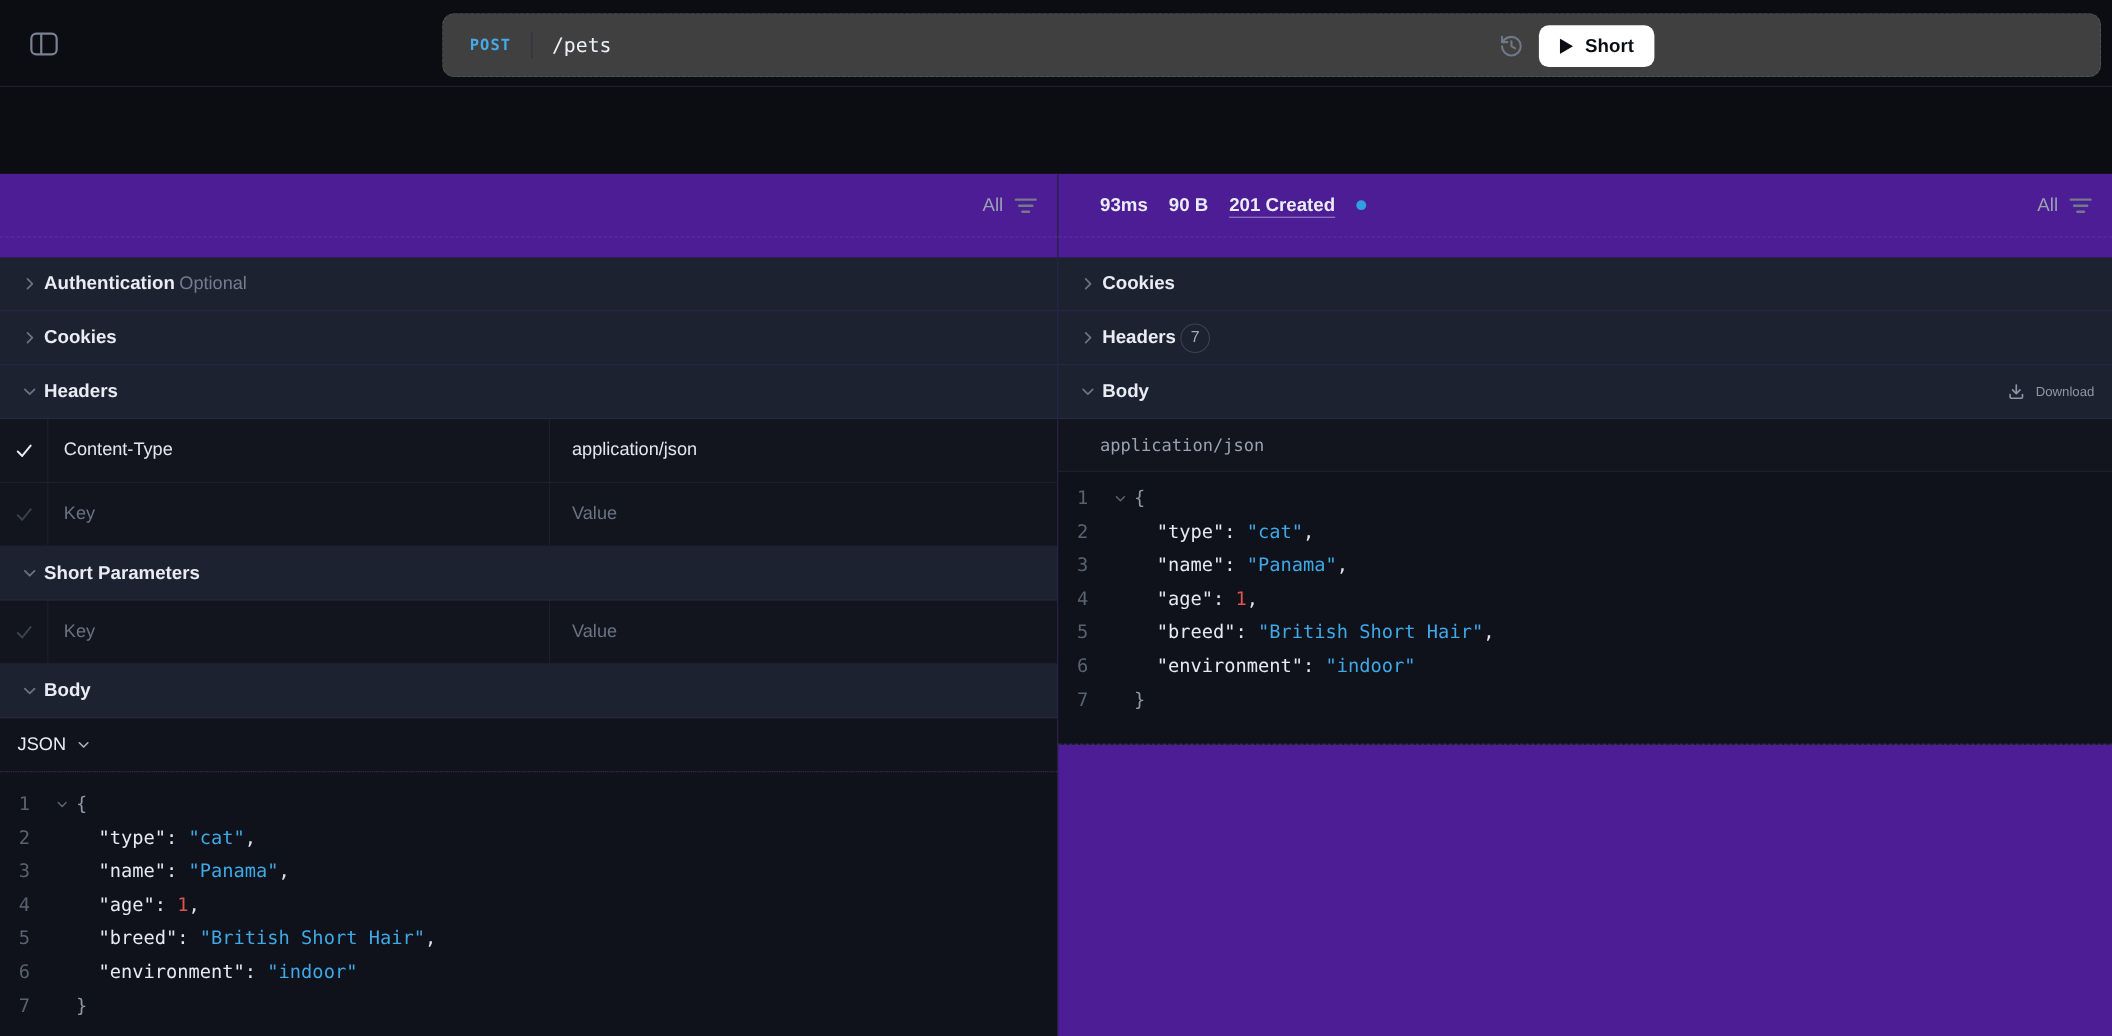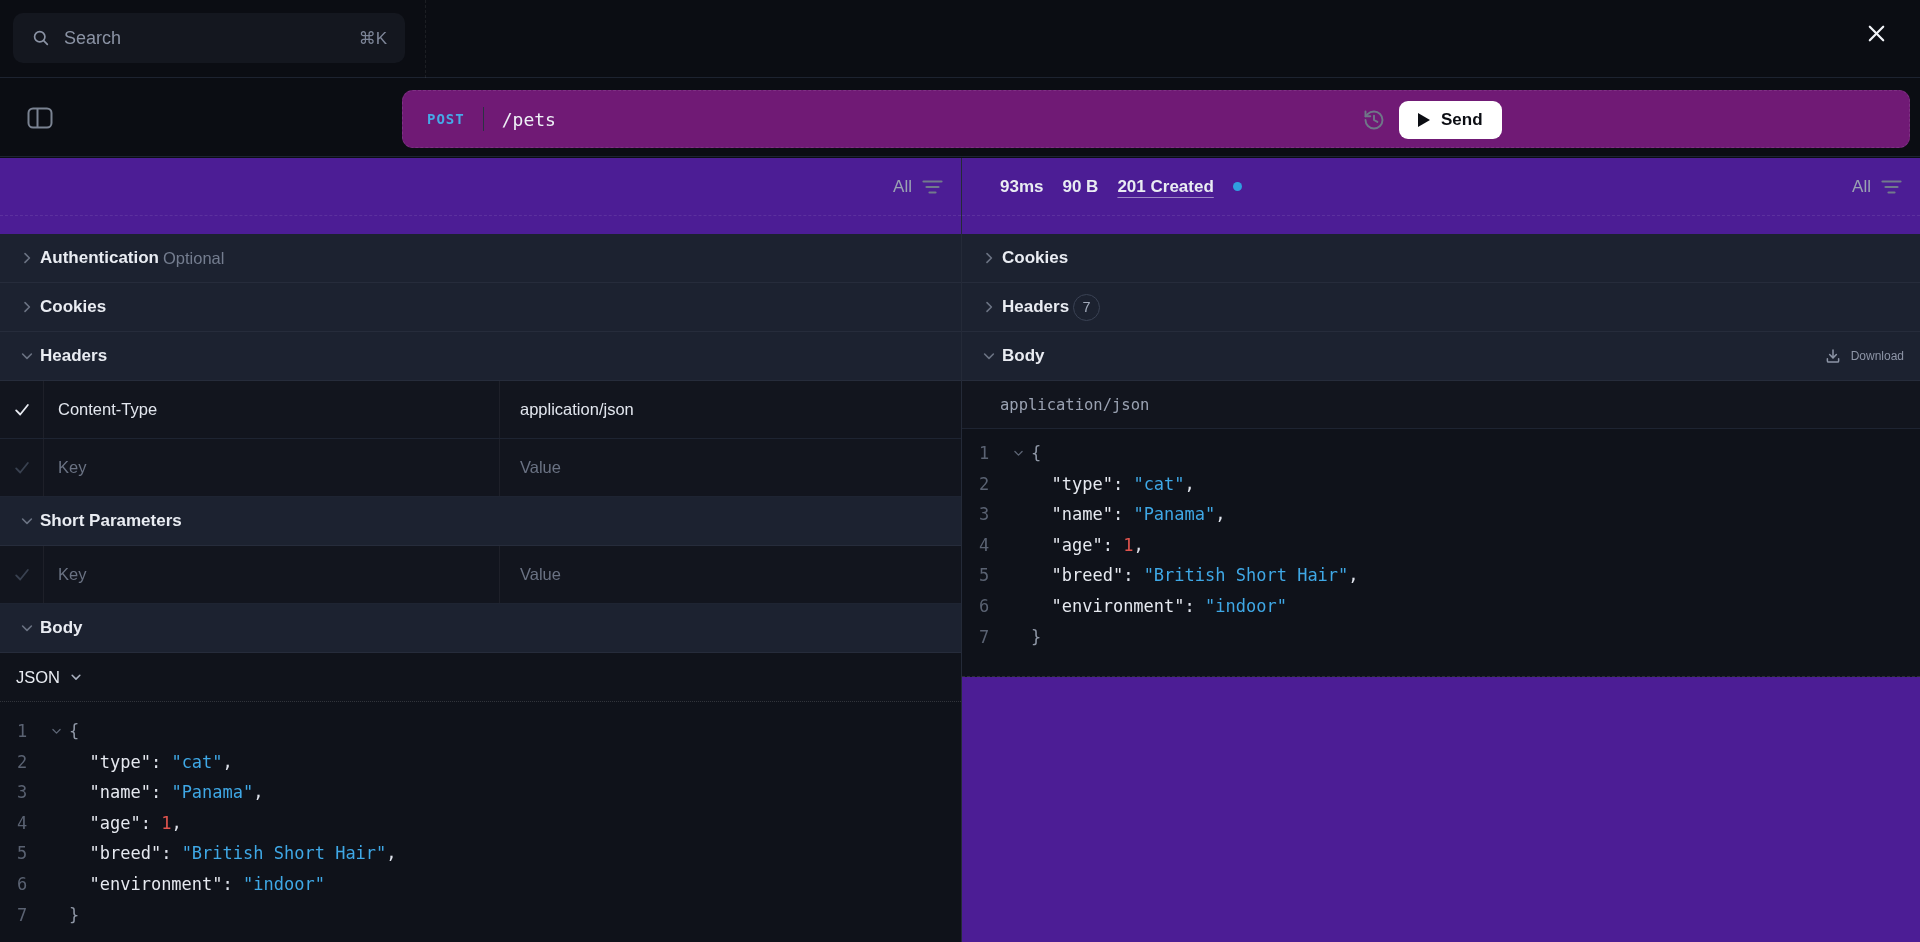--- a/index.html
+++ b/index.html
@@ -21,21 +21,21 @@
   .close-btn { position:absolute; right:24px; top:13px; width:40px; height:40px;
                background:transparent; border:none; display:flex; align-items:center;
                justify-content:center; cursor:pointer; }
 
   
   .reqbar { position:relative; height:79px; border-bottom:1px solid #1d2330; }
   .sidebar-toggle { position:absolute; left:24px; top:26px; width:32px; height:28px;
                     background:transparent; border:none; display:flex; align-items:center;
                     justify-content:center; cursor:pointer; }
   .addressbar { position:absolute; left:402px; top:12px; width:1508px; height:58px;
-                background:#701a75; border:1px dashed rgba(255,255,255,0.10);
+                background:#404040; border:1px dashed rgba(255,255,255,0.10);
                 border-radius:11px; display:flex; align-items:center; padding:0 24px; }
   .method { color:#45aae8; font-family:"DejaVu Sans Mono",monospace; font-weight:bold;
             font-size:14px; letter-spacing:1px; }
   .method-div { width:1px; height:24px; background:#2b3242; margin:0 18px; }
   .url-input { background:transparent; border:none; outline:none; color:#eef1f6;
                font-family:"DejaVu Sans Mono",monospace; font-size:18px; width:500px; }
   .history-btn { position:absolute; left:956px; top:14px; width:30px; height:30px;
                  background:transparent; border:none; display:flex; align-items:center;
                  justify-content:center; cursor:pointer; }
   .send-btn { position:absolute; left:996px; top:10px; height:38px; padding:0 19px;
@@ -114,41 +114,20 @@
   .tok-pun   { color:#dfe3ec; }
   .tok-brace { color:#8f97a6; }
   .tok-str   { color:#3fa8e6; }
   .tok-num   { color:#e0544e; }
 </style>
 </head>
 <body>
 
 <div class="app">
 
-  <header class="topbar">
-    <div class="search-box">
-      <span style="display:flex">
-        <svg width="20" height="20" viewBox="0 0 24 24" fill="none">
-          <circle cx="10.5" cy="10.5" r="6.2" stroke="#8b93a4" stroke-width="2"></circle>
-          <line x1="15.2" y1="15.2" x2="19.6" y2="19.6" stroke="#8b93a4" stroke-width="2" stroke-linecap="round"></line>
-        </svg>
-      </span>
-      <input type="text" placeholder="Search" style="">
-      <span class="search-kbd">⌘K</span>
-    </div>
-    <div class="topbar-vdiv"></div>
-    <button class="close-btn">
-      <span style="display:flex">
-        <svg width="23" height="23" viewBox="0 0 24 24" fill="none">
-          <line x1="5" y1="5" x2="19" y2="19" stroke="#f2f4f8" stroke-width="2.3" stroke-linecap="round"></line>
-          <line x1="19" y1="5" x2="5" y2="19" stroke="#f2f4f8" stroke-width="2.3" stroke-linecap="round"></line>
-        </svg>
-      </span>
-    </button>
-  </header>
 
   <div class="reqbar">
     <button class="sidebar-toggle">
       <span style="display:flex">
         <svg width="26" height="22" viewBox="0 0 26 22" fill="none">
           <rect x="1.5" y="1.5" width="23" height="19" rx="4.5" stroke="#7b8392" stroke-width="2"></rect>
           <line x1="10.5" y1="1.5" x2="10.5" y2="20.5" stroke="#7b8392" stroke-width="2"></line>
         </svg>
       </span>
     </button>
@@ -164,21 +143,21 @@
             <path d="M12 7.6V12l3.4 1.9"></path>
           </svg>
         </span>
       </button>
       <button class="send-btn">
         <span style="display:flex">
           <svg width="12" height="14" viewBox="0 0 12 14">
               <polygon points="0,0 12,7 0,14" fill="#0b0d13"></polygon>
             </svg>
         </span>
-        <span>Send</span>
+        <span>Short</span>
       </button>
     </div>
   </div>
 
   <main class="panels">
 
     <section class="panel left">
       <div class="filter-row">
         <button class="filter-btn">
           <span>All</span>

